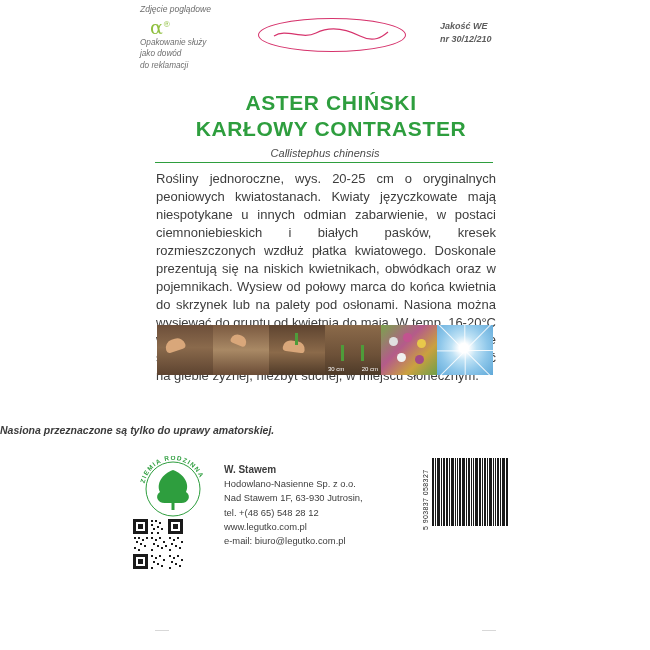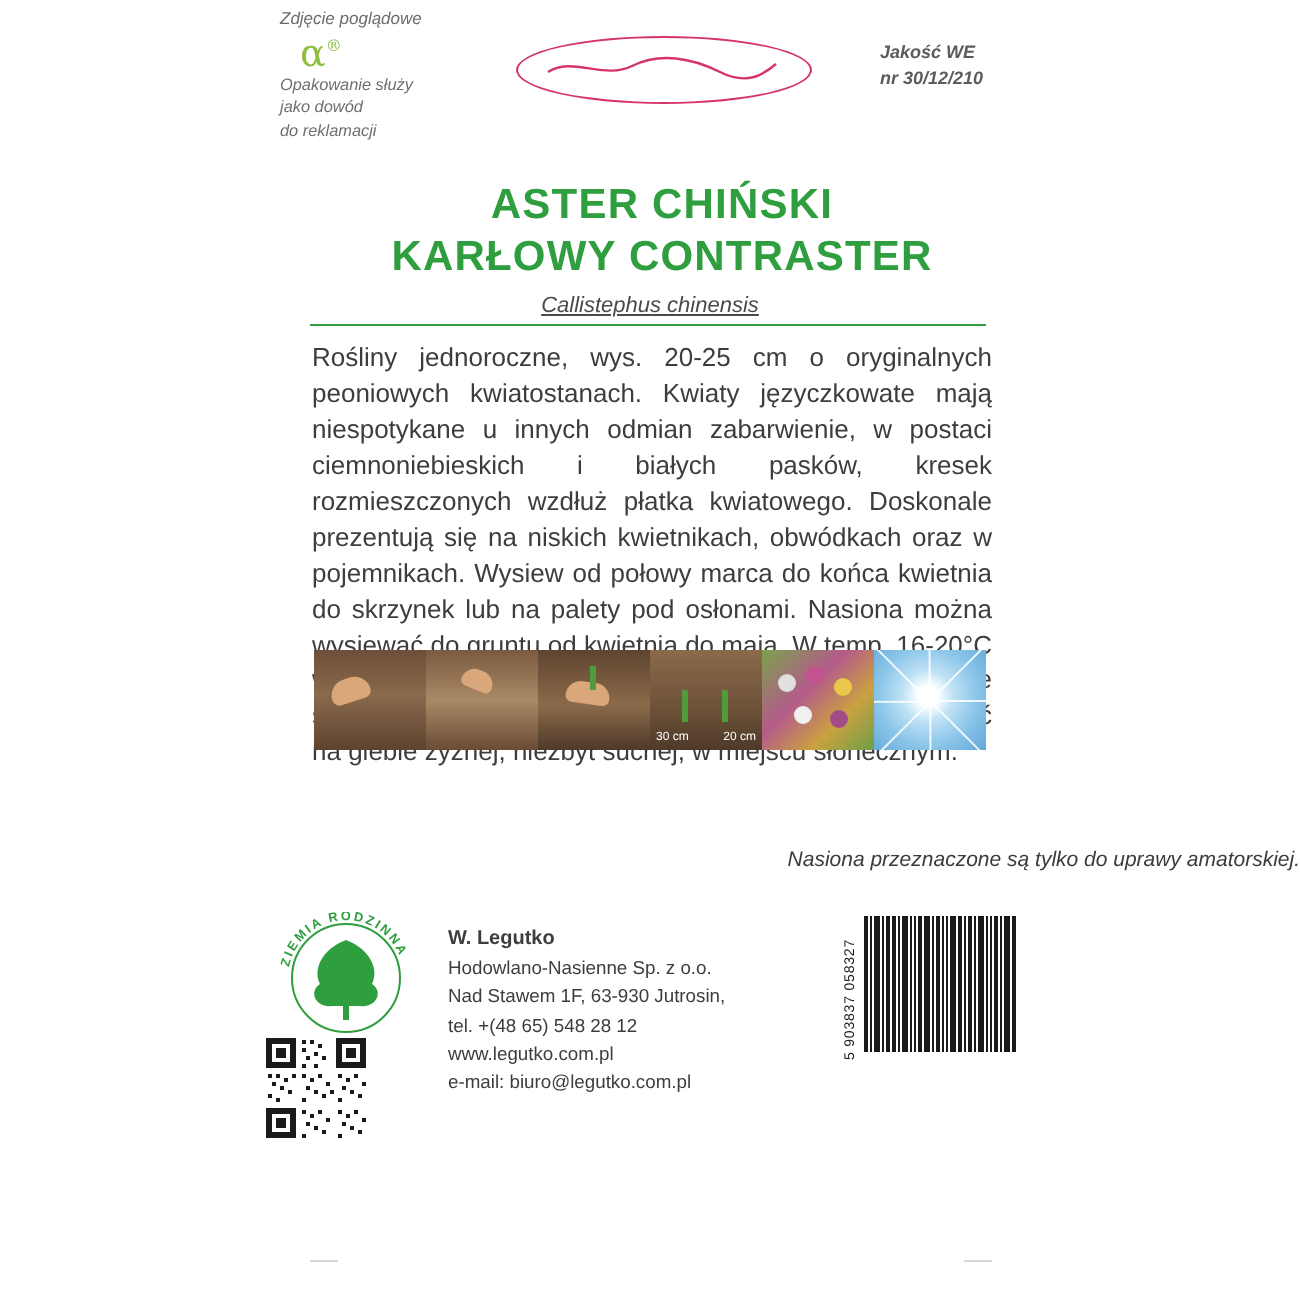--- a/index.html
+++ b/index.html
@@ -102,21 +102,20 @@
     color: #2e9e3e;
     letter-spacing: 0.6px;
     line-height: 1.22;
     padding-left: 12px;
   }
   .latin {
     margin-top: 6px;
     font-size: 11px;
     font-style: italic;
     color: #4a4a4a;
-    text-decoration: underline;
   }
   .divider {
     position: absolute;
     left: 155px;
     top: 162px;
     width: 338px;
     height: 1px;
     background: #2e9e3e;
   }
 
@@ -206,23 +205,23 @@
   .plab .l1 { display:block; }
   .plab .l2 { display:block; }
   .plab .l3 { display:block; }
 
   
   .amateur {
     position: absolute;
     left: 0;
     top: 424px;
     width: 650px;
-    text-align: right;
+    text-align: left;
     font-size: 10.5px;
-    font-weight: normal;
+    font-weight: bold;
     font-style: italic;
     color: #3b3b3b;
   }
 
   
   .tree-logo {
     position: absolute;
     left: 132px;
     top: 456px;
     width: 82px;
@@ -441,21 +440,21 @@
         <rect x="49" y="41" width="2" height="2"></rect>
           <rect x="39" y="43" width="2" height="2"></rect>
           <rect x="43" y="45" width="2" height="2"></rect>
         <rect x="47" y="47" width="2" height="2"></rect>
           <rect x="37" y="49" width="2" height="2"></rect>
       </g>
     </svg>
   </div>
 
   <div class="company">
-    <div class="name">W. Legutko</div>
+    <div class="name">W. Stawem</div>
     <div>Hodowlano-Nasienne Sp. z o.o.</div>
     <div>Nad Stawem 1F, 63-930 Jutrosin,</div>
     <div>tel. +(48 65) 548 28 12</div>
     <div>www.legutko.com.pl</div>
     <div>e-mail: biuro@legutko.com.pl</div>
   </div>
 
   <div class="barcode-box">
     <div class="bc-num">5 903837 058327</div>
     <div class="bc-bars">

